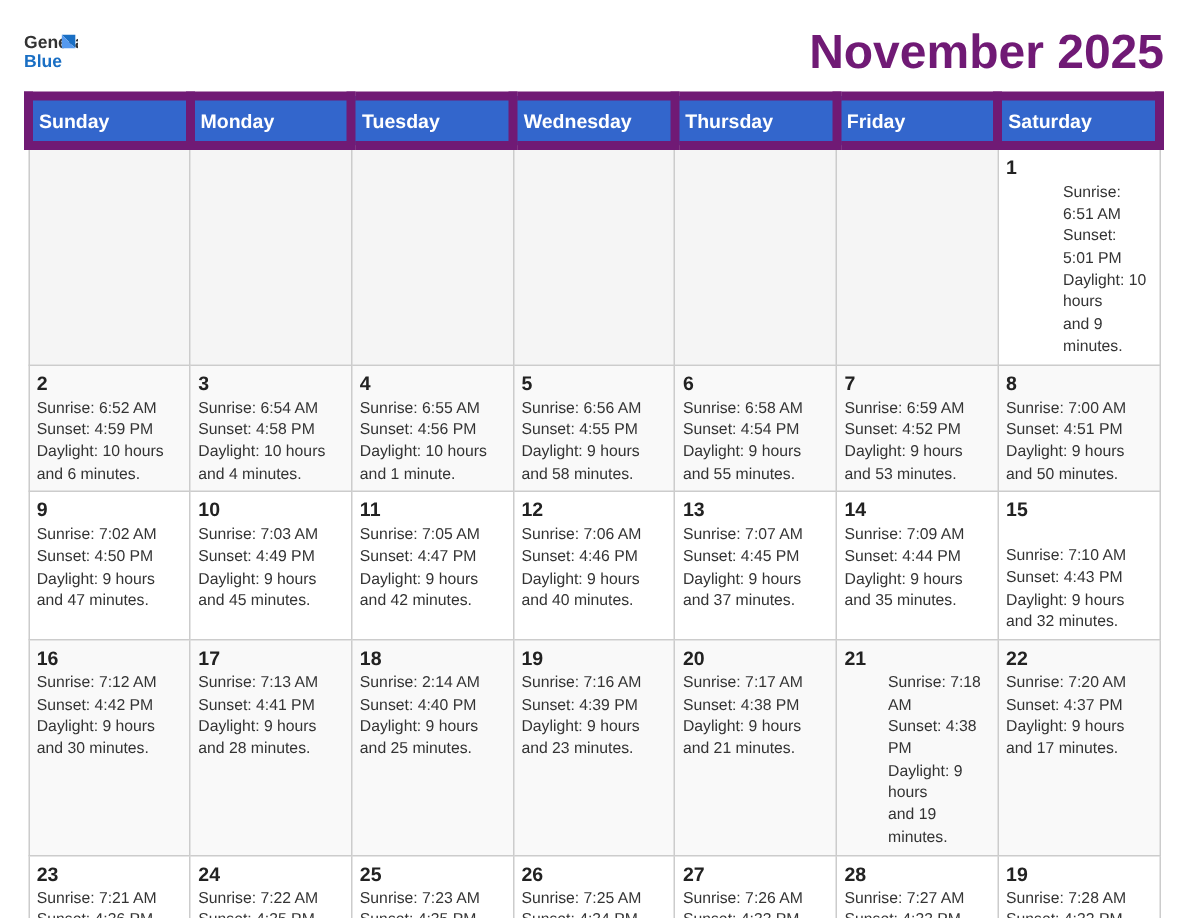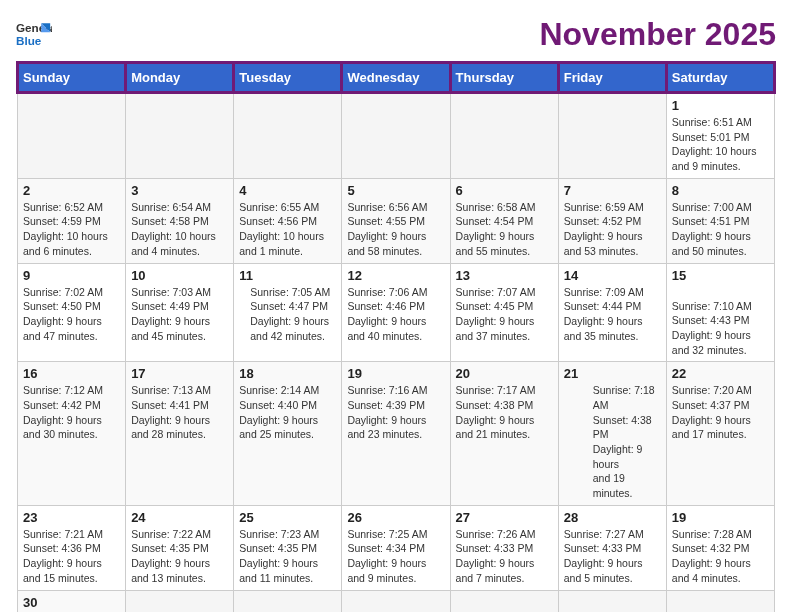--- a/index.html
+++ b/index.html
@@ -42,21 +42,21 @@
       border-collapse: collapse;
       border: 1px solid #bbb;
     }
     .calendar th {
       background: #3366cc;
       color: #fff;
       font-size: 13px;
       font-weight: bold;
       padding: 6px 4px;
       text-align: left;
-      border: 3px solid #701a75;
+      border: 6px solid #701a75;
     }
     .calendar td {
       vertical-align: top;
       border: 1px solid #ccc;
       padding: 4px 5px;
       width: calc(100% / 7);
       min-height: 80px;
       background: #fff;
     }
     .calendar tr:nth-child(even) td {
@@ -109,21 +109,21 @@
   <tbody id="calendar-body">
   <tr>
         <td class="empty-cell"></td>
         <td class="empty-cell"></td>
         <td class="empty-cell"></td>
         <td class="empty-cell"></td>
         <td class="empty-cell"></td>
         <td class="empty-cell"></td>
         <td>
           <div class="day-number">1</div>
-          <div class="day-info" style="white-space: pre-line;">Sunrise: 6:51 AM
+          <div class="day-info" style="white-space: pre-line; margin-left: 38px;">Sunrise: 6:51 AM
 Sunset: 5:01 PM
 Daylight: 10 hours
 and 9 minutes.</div>
         </td>
       </tr>
       <tr>
         <td>
           <div class="day-number">2</div>
           <div class="day-info" style="white-space: pre-line;">Sunrise: 6:52 AM
 Sunset: 4:59 PM
@@ -183,21 +183,21 @@
         </td>
         <td>
           <div class="day-number">10</div>
           <div class="day-info" style="white-space: pre-line;">Sunrise: 7:03 AM
 Sunset: 4:49 PM
 Daylight: 9 hours
 and 45 minutes.</div>
         </td>
         <td>
           <div class="day-number">11</div>
-          <div class="day-info" style="white-space: pre-line; margin-left: 11px;">Sunrise: 7:05 AM
+          <div class="day-info" style="white-space: pre-line;">Sunrise: 7:05 AM
 Sunset: 4:47 PM
 Daylight: 9 hours
 and 42 minutes.</div>
         </td>
         <td>
           <div class="day-number">12</div>
           <div class="day-info" style="white-space: pre-line;">Sunrise: 7:06 AM
 Sunset: 4:46 PM
 Daylight: 9 hours
 and 40 minutes.</div>

